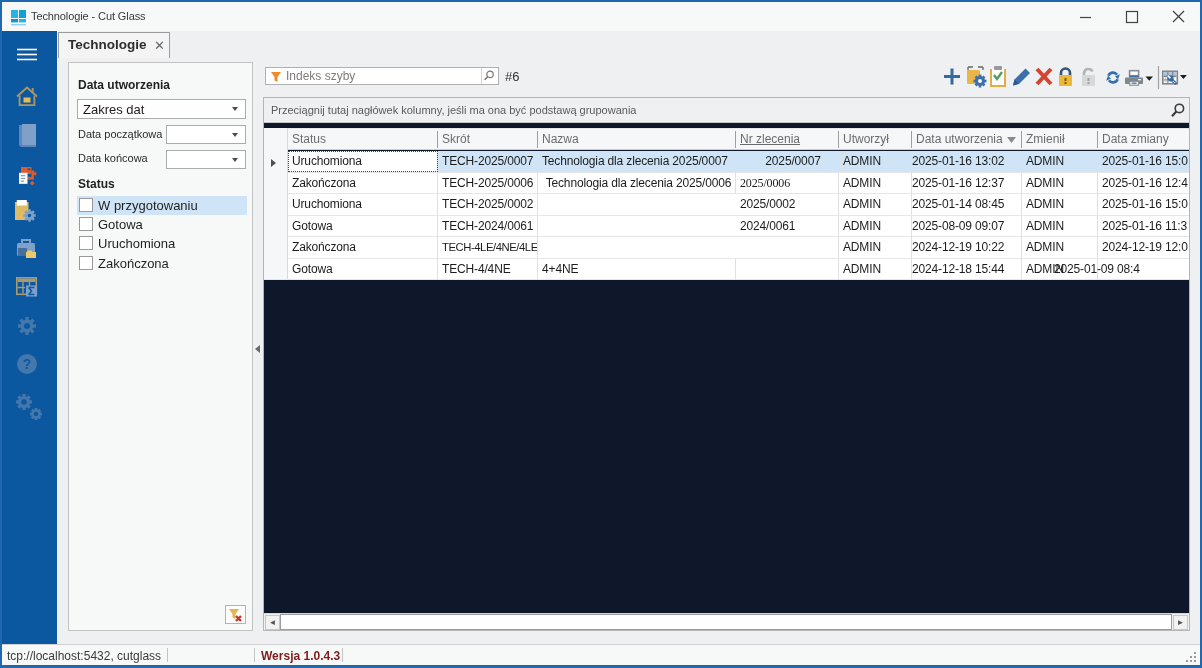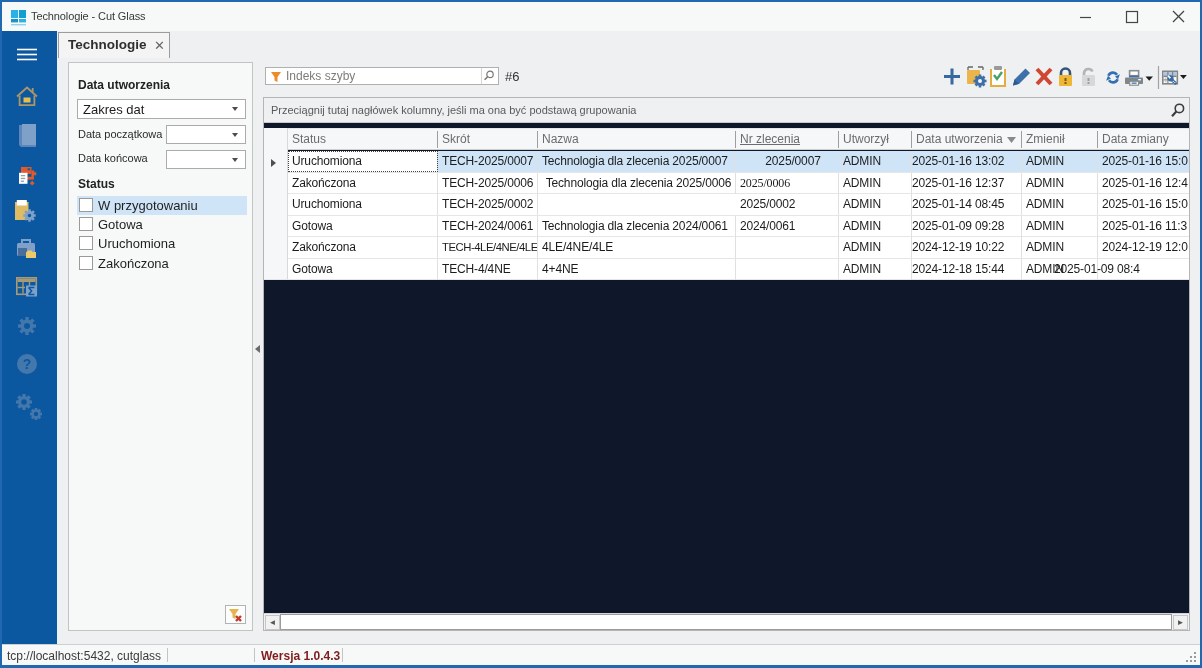--- a/index.html
+++ b/index.html
@@ -396,31 +396,29 @@
         <div class="cell" style="left:174px;width:100px;">TECH-2025/0002</div>
         <div class="cell" style="left:472px;width:103px;">2025/0002</div>
         <div class="cell" style="left:575px;width:73px;">ADMIN</div>
         <div class="cell r" style="left:648px;width:110px;">2025-01-14 08:45</div>
         <div class="cell" style="left:758px;width:76px;">ADMIN</div>
         <div class="cell" style="left:834px;width:91px;border-right:none;">2025-01-16 15:0</div>
       </div>
       <div class="row" style="top:64.5px">
         <div class="cell" style="left:24px;width:150px;">Gotowa</div>
         <div class="cell" style="left:174px;width:100px;">TECH-2024/0061</div>
-        <div class="cell" style="left:274px;width:198px;">Technologia dla zlecenia 2024/0061</div>
         <div class="cell" style="left:472px;width:103px;">2024/0061</div>
         <div class="cell" style="left:575px;width:73px;">ADMIN</div>
-        <div class="cell r" style="left:648px;width:110px;">2025-01-09 09:28</div>
+        <div class="cell r" style="left:648px;width:110px;">2025-08-09 09:07</div>
         <div class="cell" style="left:758px;width:76px;">ADMIN</div>
         <div class="cell" style="left:834px;width:91px;border-right:none;">2025-01-16 11:3</div>
       </div>
       <div class="row" style="top:86px">
         <div class="cell" style="left:24px;width:150px;">Zakończona</div>
         <div class="cell" style="left:174px;width:100px;font-size:11.3px;letter-spacing:-0.45px;">TECH-4LE/4NE/4LE</div>
-        <div class="cell" style="left:274px;width:198px;">4LE/4NE/4LE</div>
         <div class="cell" style="left:472px;width:103px;"></div>
         <div class="cell" style="left:575px;width:73px;">ADMIN</div>
         <div class="cell r" style="left:648px;width:110px;">2024-12-19 10:22</div>
         <div class="cell" style="left:758px;width:76px;">ADMIN</div>
         <div class="cell" style="left:834px;width:91px;border-right:none;">2024-12-19 12:0</div>
       </div>
       <div class="row" style="top:107.5px">
         <div class="cell" style="left:24px;width:150px;">Gotowa</div>
         <div class="cell" style="left:174px;width:100px;">TECH-4/4NE</div>
         <div class="cell" style="left:274px;width:198px;">4+4NE</div>

